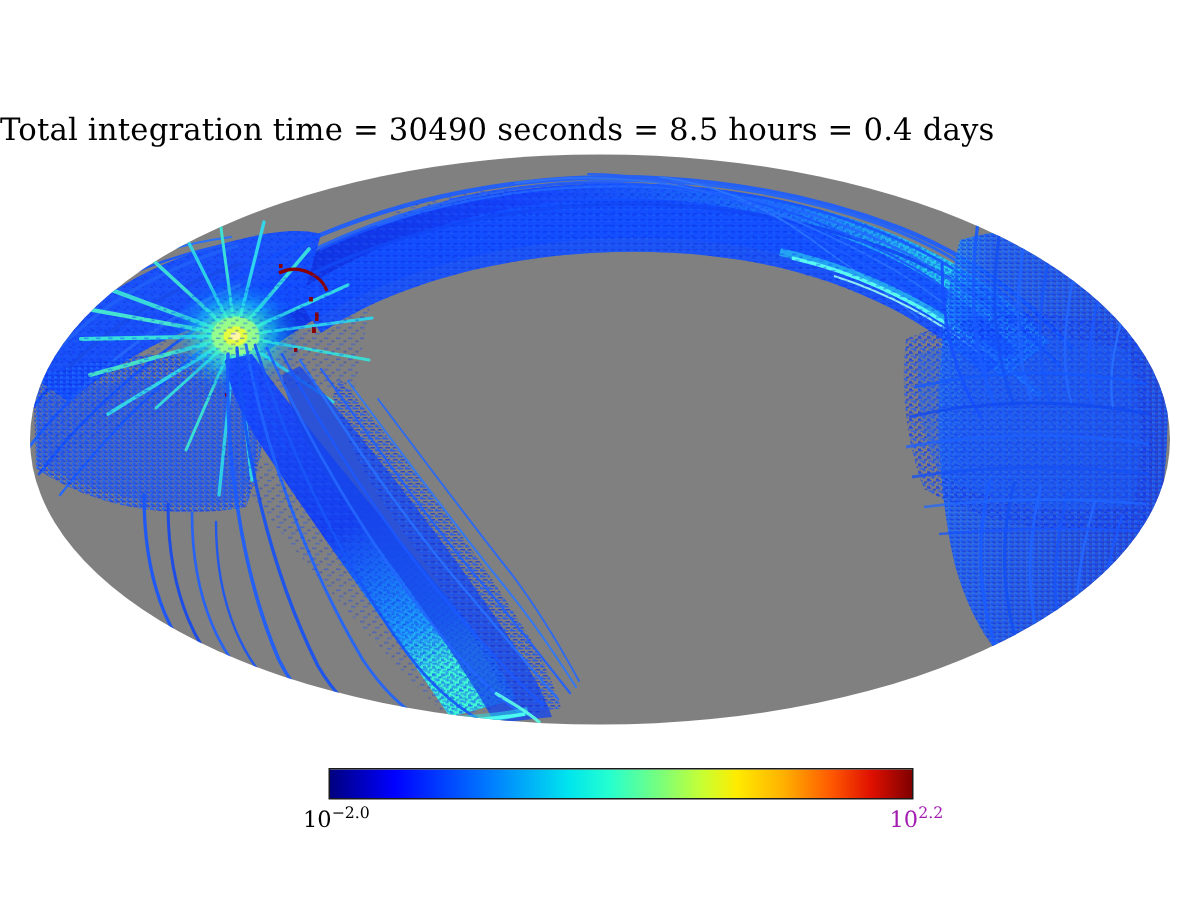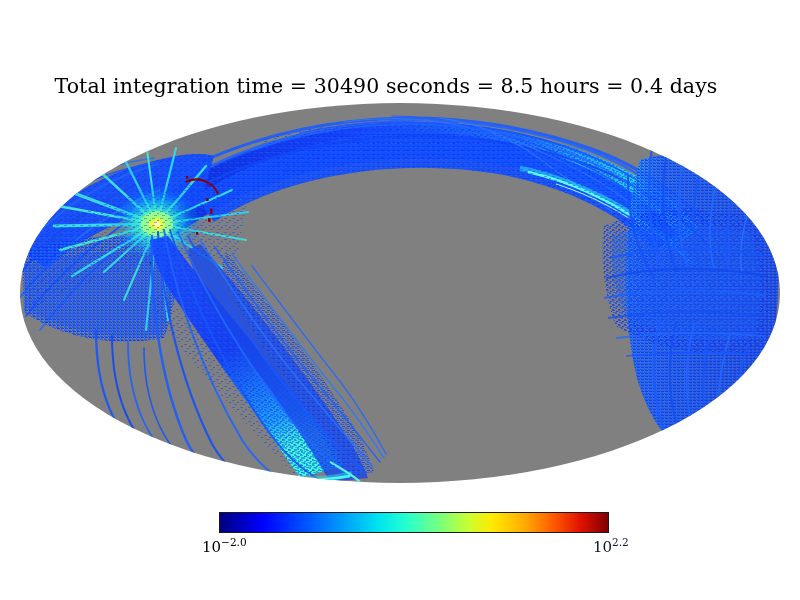--- a/index.html
+++ b/index.html
@@ -18,21 +18,21 @@
     width: 800px;
     height: 600px;
     background: #ffffff;
   }
   
   #figure-title {
     position: absolute;
     left: 0;
     top: 74px;
     width: 772px;
-    text-align: center;
+    text-align: left;
     font-family: "DejaVu Serif", serif;
     font-size: 20.5px;
     color: #000000;
     letter-spacing: 0.1px;
     white-space: nowrap;
   }
   
   #skymap-wrap {
     position: absolute;
     left: 0px;
@@ -82,21 +82,21 @@
     font-size: 15px;
     color: #000000;
     white-space: nowrap;
   }
   #colorbar-max-label {
     position: absolute;
     left: 581px;
     top: 536px;
     font-family: "DejaVu Serif", serif;
     font-size: 15px;
-    color: #0f172a;
+    color: #a21caf;
     white-space: nowrap;
   }
   .exp {
     font-size: 10.5px;
     vertical-align: super;
     letter-spacing: 0px;
   }
   #colorbar-title {
     position: absolute;
     left: 0px;

